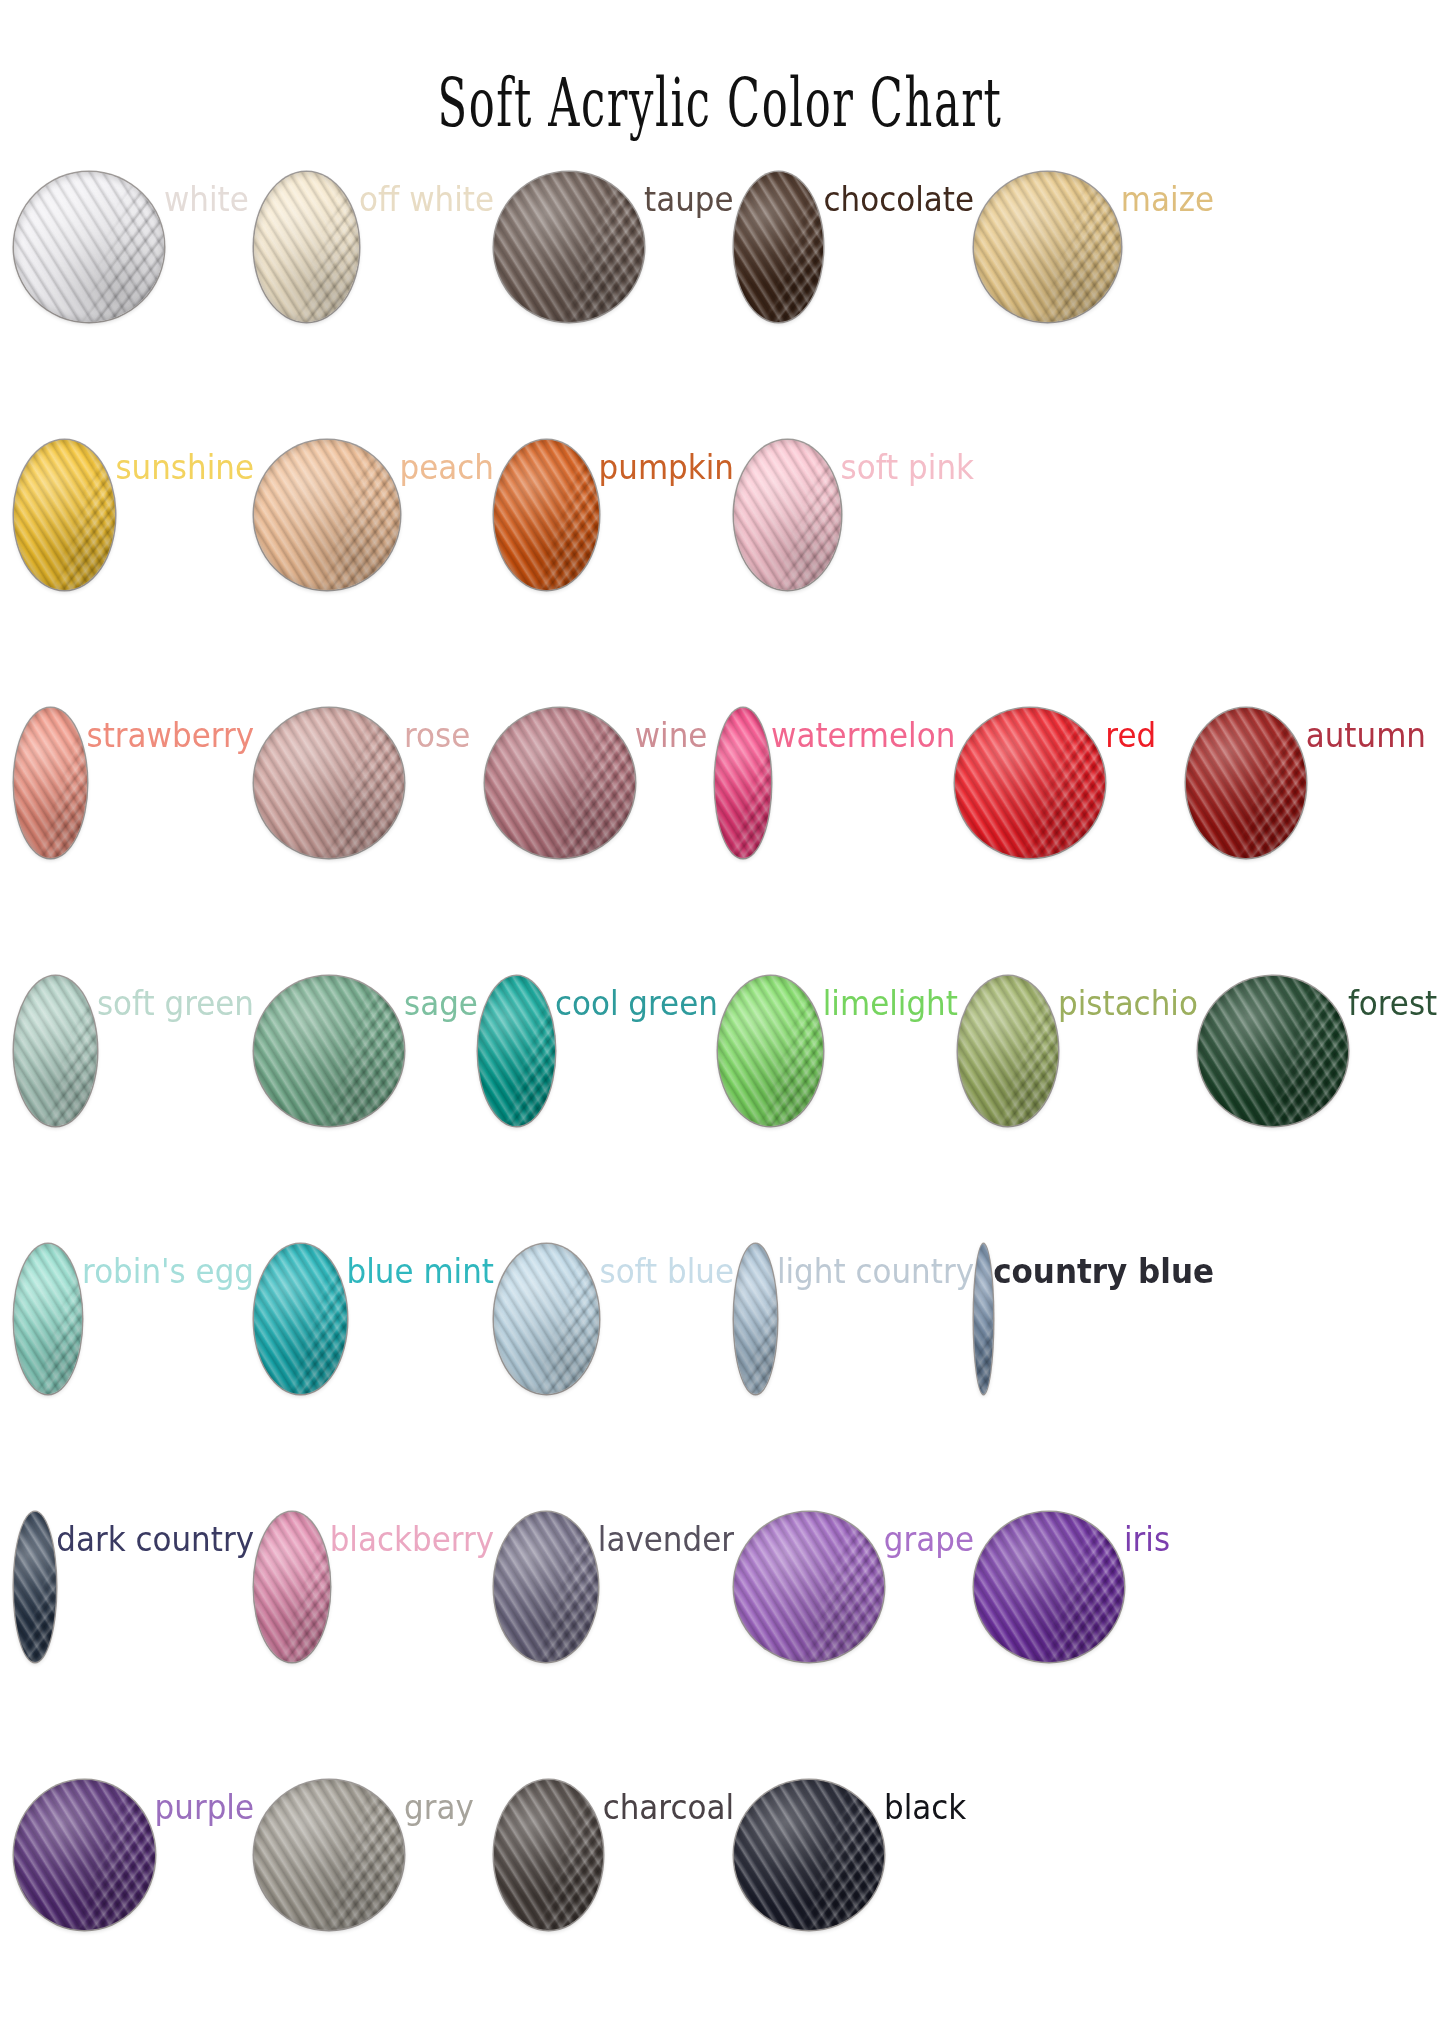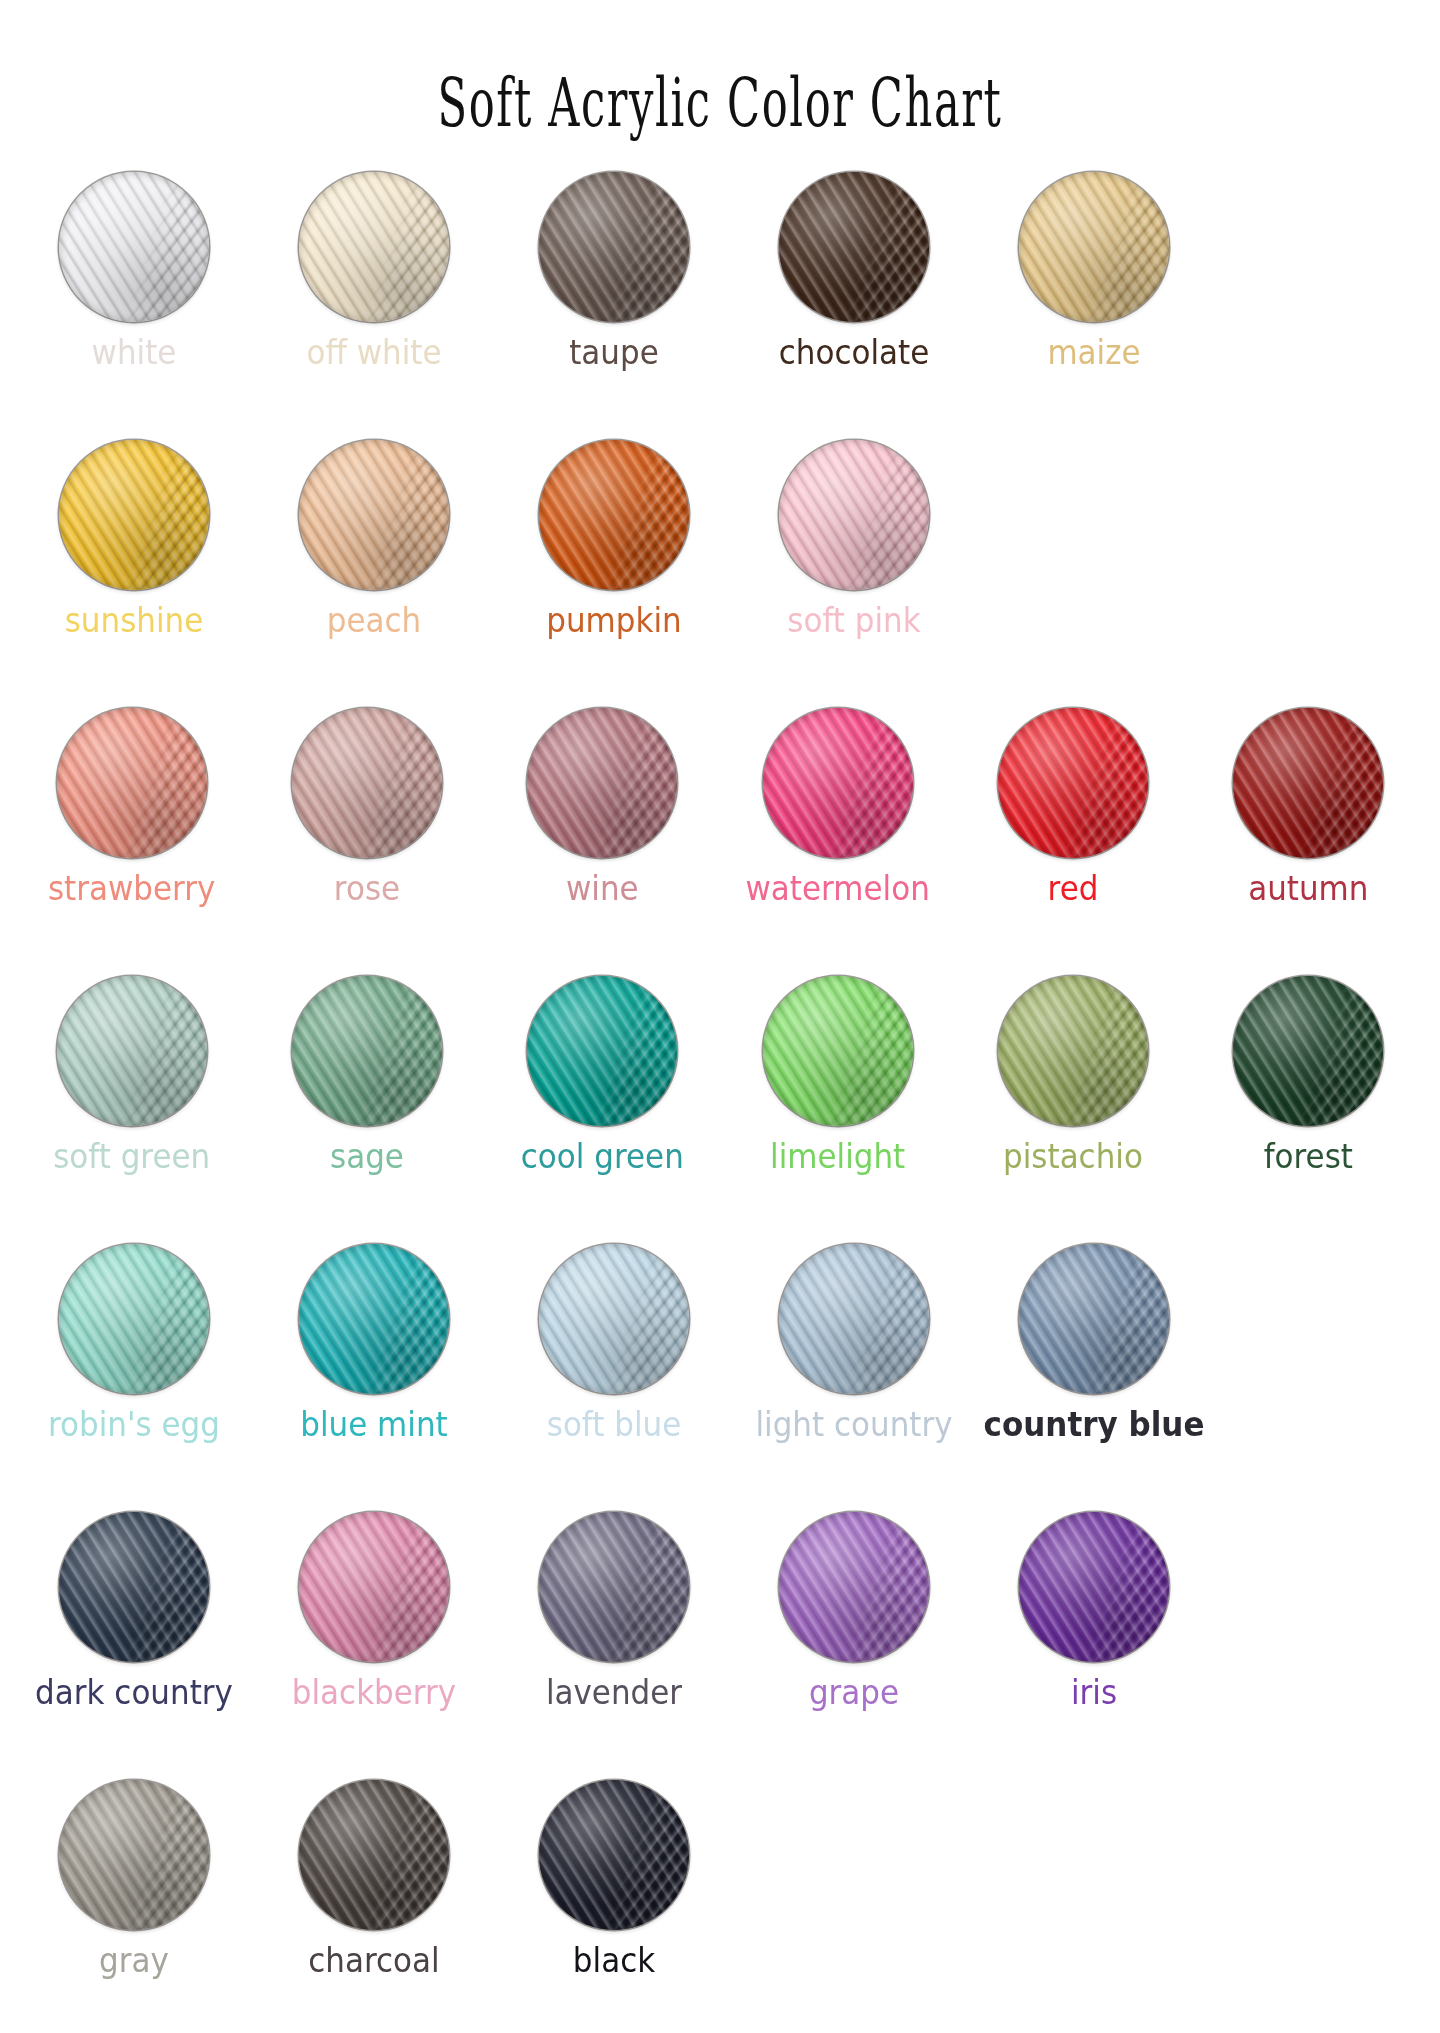--- a/index.html
+++ b/index.html
@@ -45,22 +45,21 @@
   }
   .swatch-row {
     display: flex;
     justify-content: flex-start;
     align-items: flex-start;
     height: 268px;
   }
   .swatch-cell {
     width: 240px;
     display: flex;
-    flex-direction: column;
-    align-items: center;
+    flex-direction: row;
   }
 
   
   .yarn-ball {
     position: relative;
     width: 150px;
     height: 150px;
     border-radius: 50%;
     overflow: hidden;
     box-shadow: 0 0 0 1.5px rgba(80,72,70,0.55),
@@ -426,20 +425,29 @@
             <div class="strands-a"></div>
             <div class="strands-b"></div>
             <div class="shade"></div>
             <div class="rim"></div>
           </div>
           <div class="swatch-label" style="color: rgb(123, 62, 174);">iris</div>
         </div>
       </div>
       <div class="swatch-row">
         <div class="swatch-cell">
+          <div class="yarn-ball" style="background-color: rgb(83, 44, 116);">
+            <div class="strands-a"></div>
+            <div class="strands-b"></div>
+            <div class="shade"></div>
+            <div class="rim"></div>
+          </div>
+          <div class="swatch-label" style="color: rgb(154, 111, 190);">purple</div>
+        </div>
+        <div class="swatch-cell">
           <div class="yarn-ball" style="background-color: rgb(155, 150, 140);">
             <div class="strands-a"></div>
             <div class="strands-b"></div>
             <div class="shade"></div>
             <div class="rim"></div>
           </div>
           <div class="swatch-label" style="color: rgb(167, 164, 156);">gray</div>
         </div>
         <div class="swatch-cell">
           <div class="yarn-ball" style="background-color: rgb(74, 66, 62);">

